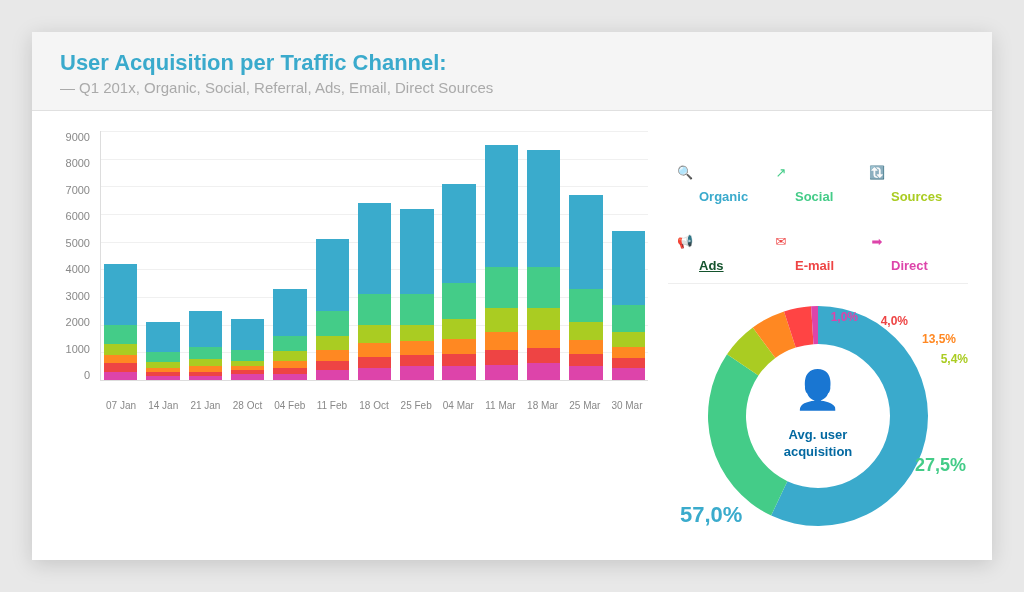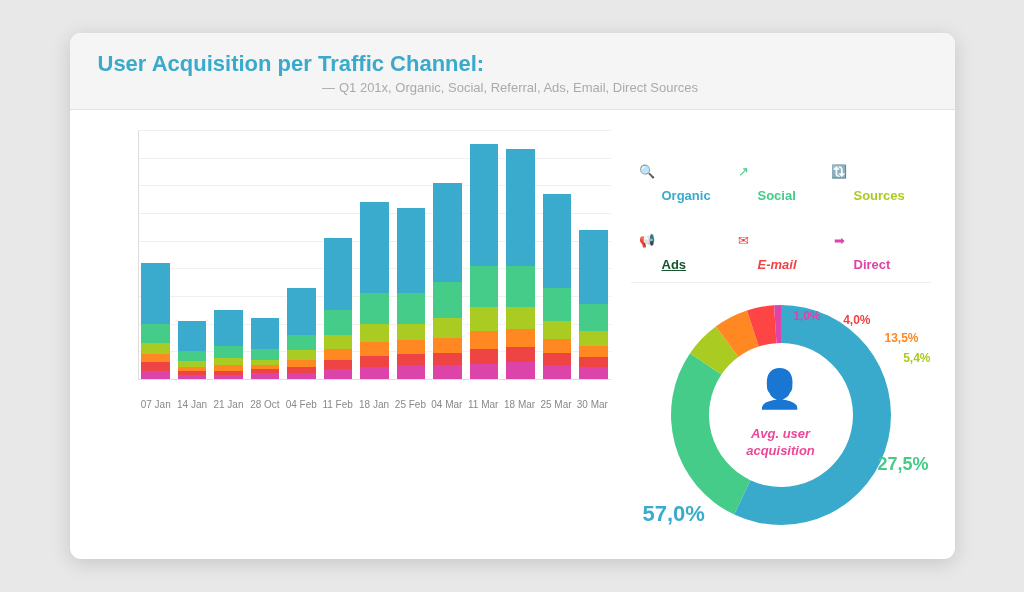--- a/index.html
+++ b/index.html
@@ -6,40 +6,39 @@
     body {
       background: #e8e8e8;
       display: flex;
       justify-content: center;
       align-items: center;
       min-height: 100vh;
       font-family: 'Segoe UI', Arial, sans-serif;
     }
     .card {
       background: #fff;
-      border-radius: 11px;
+      border-radius: 0;
       box-shadow: 0 4px 20px rgba(0,0,0,0.15);
-      width: 885px;
+      width: 960px;
       overflow: hidden;
     }
     .card-header {
       background: #f5f5f5;
       border-bottom: 1px solid #e0e0e0;
       padding: 18px 28px 14px 28px;
     }
     .card-header h1 {
       font-size: 22px;
       color: #3aaacc;
       font-weight: 600;
     }
     .card-header p {
       color: #888;
-      font-size: 13px;
+      font-size: 15px;
       margin-top: 3px;
-      text-align: center;
     }
     .card-header p span {
       color: #aaa;
       margin-right: 4px;
     }
     .card-body {
       display: flex;
       padding: 20px 24px 24px 24px;
       gap: 20px;
     }
@@ -190,24 +189,23 @@
       text-align: center;
     }
     .donut-center-icon {
       font-size: 38px;
       color: #555;
       line-height: 1;
     }
     .donut-center-text {
       font-size: 13px;
       font-weight: 700;
-      color: #ec4899;
+      color: #0369a1;
       margin-top: 18px;
       line-height: 1.3;
-      font-style: italic;
     }
   </style>
 </head>
 <body>
 
 <div class="card">
   <div class="card-header">
     <h1>User Acquisition per Traffic Channel:</h1>
     <p>
       <span>—</span><span>Q1 201x, Organic, Social, Referral, Ads, Email, Direct Sources</span>
@@ -221,20 +219,32 @@
             <div class="grid-line"></div>
             <div class="grid-line"></div>
             <div class="grid-line"></div>
             <div class="grid-line"></div>
             <div class="grid-line"></div>
             <div class="grid-line"></div>
             <div class="grid-line"></div>
             <div class="grid-line"></div>
             <div class="grid-line"></div>
           </div>
+        <div class="y-axis" id="y-axis">
+            <div class="y-label">9000</div>
+            <div class="y-label">8000</div>
+            <div class="y-label">7000</div>
+            <div class="y-label">6000</div>
+            <div class="y-label">5000</div>
+            <div class="y-label">4000</div>
+            <div class="y-label">3000</div>
+            <div class="y-label">2000</div>
+            <div class="y-label">1000</div>
+            <div class="y-label">0</div>
+          </div>
         <div class="bars-container" id="bars-container">
             <div class="bar-group">
               <div class="bar-stack" style="height: 46.6667%;">
                 <div class="bar-segment" style="height: 7.14286%; background-color: rgb(221, 68, 170);"></div>
                 <div class="bar-segment" style="height: 7.14286%; background-color: rgb(238, 68, 68);"></div>
                 <div class="bar-segment" style="height: 7.14286%; background-color: rgb(255, 136, 34);"></div>
                 <div class="bar-segment" style="height: 9.52381%; background-color: rgb(170, 204, 34);"></div>
                 <div class="bar-segment" style="height: 16.6667%; background-color: rgb(68, 204, 136);"></div>
                 <div class="bar-segment" style="height: 52.381%; background-color: rgb(58, 171, 204);"></div>
               </div>
@@ -360,21 +370,21 @@
               </div>
             </div>
           </div>
         <div class="x-axis" id="x-axis">
             <div class="x-label">07 Jan</div>
             <div class="x-label">14 Jan</div>
             <div class="x-label">21 Jan</div>
             <div class="x-label">28 Oct</div>
             <div class="x-label">04 Feb</div>
             <div class="x-label">11 Feb</div>
-            <div class="x-label">18 Jan</div>
+            <div class="x-label">18 Oct</div>
             <div class="x-label">25 Feb</div>
             <div class="x-label">04 Mar</div>
             <div class="x-label">11 Mar</div>
             <div class="x-label">18 Mar</div>
             <div class="x-label">25 Mar</div>
             <div class="x-label">30 Mar</div>
           </div>
       </div>
     </div>
     <div class="right-panel">
@@ -390,21 +400,21 @@
           <div class="legend-item">
             <span class="legend-icon" style="color: rgb(170, 204, 34);">🔃</span>
             <span class="legend-label" style="color: rgb(170, 204, 34);">Sources</span>
           </div>
           <div class="legend-item">
             <span class="legend-icon" style="color: rgb(255, 136, 34);">📢</span>
             <span class="legend-label" style="color: #14532d; text-decoration: underline;">Ads</span>
           </div>
           <div class="legend-item">
             <span class="legend-icon" style="color: rgb(238, 68, 68);">✉</span>
-            <span class="legend-label" style="color: rgb(238, 68, 68); font-style: italic;">E-mail</span>
+            <span class="legend-label" style="color: rgb(238, 68, 68);">E-mail</span>
           </div>
           <div class="legend-item">
             <span class="legend-icon" style="color: rgb(221, 68, 170);">➡</span>
             <span class="legend-label" style="color: rgb(221, 68, 170);">Direct</span>
           </div>
         </div>
       <div class="donut-wrapper">
         <div class="donut-container">
           <svg class="donut-svg" viewBox="0 0 240 240" id="donut-svg">
               <circle cx="120" cy="120" r="110" fill="#fff"></circle>

